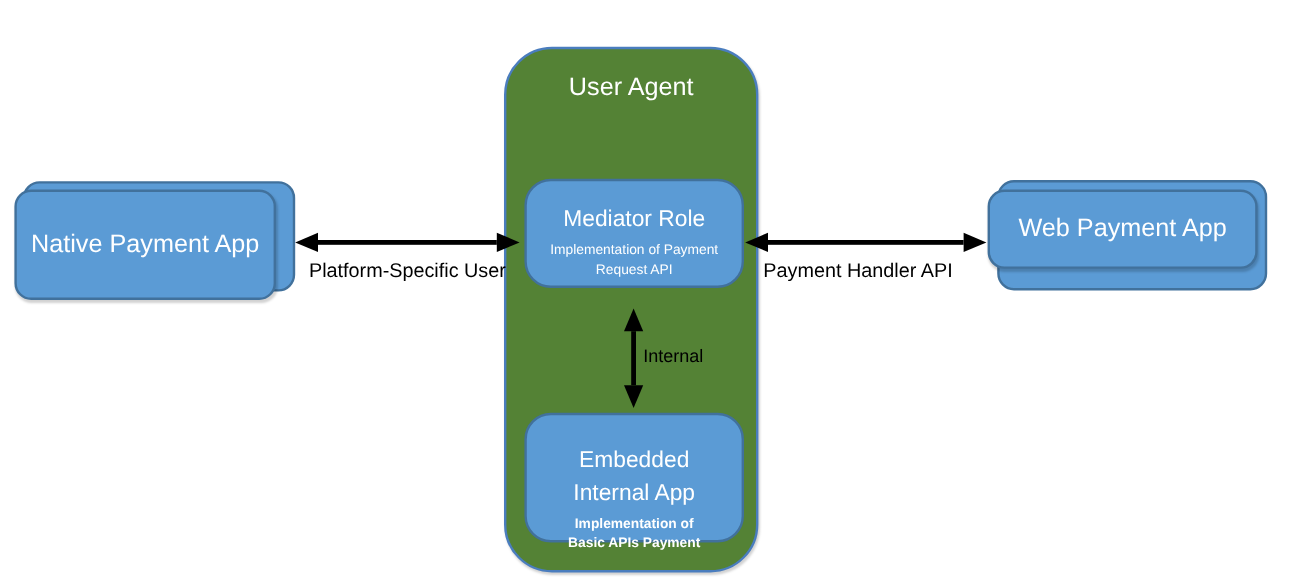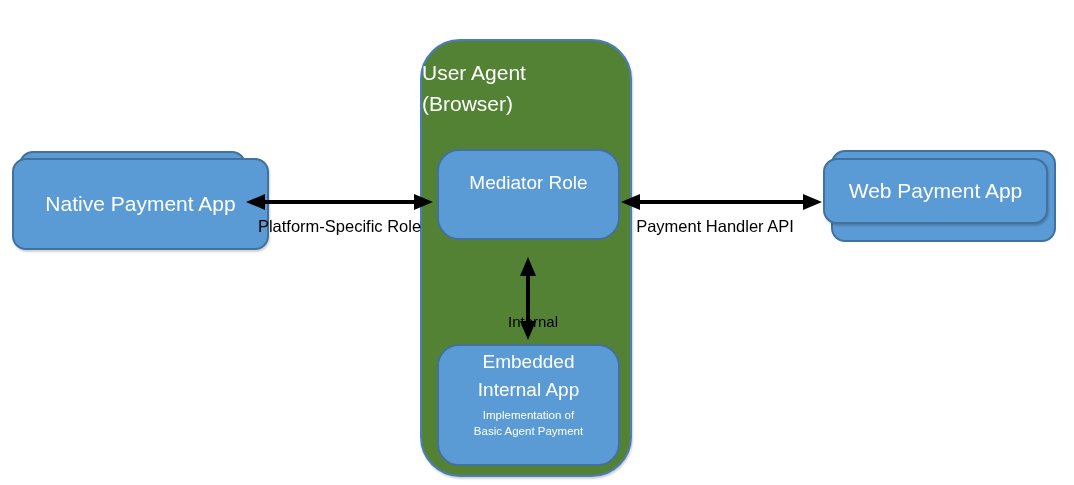--- a/index.html
+++ b/index.html
@@ -29,56 +29,56 @@
     border-radius:14px;
   }
   .card.front{
     display:flex;align-items:center;justify-content:center;
     color:var(--box-text);
     font-size:21px;
     text-align:center;
     box-shadow:1px 2px 2px rgba(0,0,0,0.18);
   }
   .native-back{left:19px;top:151px;width:227px;height:92px;}
-  .native-front{left:12px;top:158px;width:257px;height:92px;}
+  .native-front{left:12px;top:158px;width:218px;height:92px;}
   .web-back{left:831px;top:150px;width:225px;height:92px;}
   .web-front{left:823px;top:158px;width:225px;height:66px;}
 
   
   .user-agent{
     position:absolute;
     left:420px;top:39px;width:212px;height:438px;
     background:var(--green-fill);
     border:2px solid var(--green-border);
     border-radius:40px;
     box-shadow:1px 2px 2px rgba(0,0,0,0.18);
   }
   .ua-title{
     margin-top:16px;
-    text-align:left;
+    text-align:center;
     color:var(--box-text);
     font-size:21px;
     line-height:31px;
   }
 
   
   .inner-box{
     position:absolute;
     left:15px;width:183px;
     background:var(--box-blue);
     border:2px solid var(--box-blue-border);
     border-radius:22px;
     color:var(--box-text);
     text-align:center;
   }
   .mediator{top:108px;height:91px;padding-top:18px;}
-  .embedded{top:303px;height:122px;padding-top:2px;}
+  .embedded{top:303px;height:108px;padding-top:24px;}
   .inner-title{font-size:19px;line-height:28px;}
   .inner-sub{font-size:11.5px;line-height:16px;margin-top:4px;}
-  .embedded .inner-sub{margin-top:3px;}
+  .embedded .inner-sub{margin-top:3px;font-weight:bold;}
 
   
   .arrow-h{
     position:absolute;height:16px;
     display:flex;align-items:center;
   }
   .arrow-v{
     position:absolute;width:16px;
     display:flex;flex-direction:column;align-items:center;
   }
@@ -95,65 +95,68 @@
 
   
   .edge-label{
     position:absolute;
     color:var(--label-text);
     font-size:16.5px;
     white-space:nowrap;
   }
   .platform-label{left:246px;width:187px;top:217px;text-align:center;}
   .handler-label{left:621px;width:188px;top:217px;text-align:center;}
-  .internal-label{left:508px;top:289px;font-size:15px;margin-top:24px;}
+  .internal-label{left:536px;top:289px;font-size:15px;}
 </style>
 </head>
 <body>
 
 <div class="canvas">
 
   <div class="card native-back"></div>
   <div class="card front native-front">
     <span>Native Payment App</span>
   </div>
 
   <div class="card web-back"></div>
   <div class="card front web-front">
     <span>Web Payment App</span>
   </div>
 
   <div class="user-agent">
     <div class="ua-title">
       <div>User Agent</div>
-      <div>(Browser)</div>
     </div>
 
     <div class="inner-box mediator">
       <div class="inner-title">Mediator Role</div>
+      <div class="inner-sub">
+        <div>Implementation of Payment</div>
+        <div>Request API</div>
+      </div>
     </div>
 
     <div class="inner-box embedded">
       <div class="inner-title">
         <div>Embedded</div>
         <div>Internal App</div>
       </div>
       <div class="inner-sub">
         <div>Implementation of</div>
-        <div>Basic Agent Payment</div>
+        <div>Basic APIs Payment</div>
       </div>
     </div>
   </div>
 
   <div class="arrow-h platform-arrow">
     <div class="head head-left"></div>
     <div class="line-h"></div>
     <div class="head head-right"></div>
   </div>
-  <div class="edge-label platform-label">Platform-Specific Role</div>
+  <div class="edge-label platform-label">Platform-Specific User</div>
 
   <div class="arrow-h handler-arrow">
     <div class="head head-left"></div>
     <div class="line-h"></div>
     <div class="head head-right"></div>
   </div>
   <div class="edge-label handler-label">Payment Handler API</div>
 
   <div class="arrow-v internal-arrow">
     <div class="head head-up"></div>

